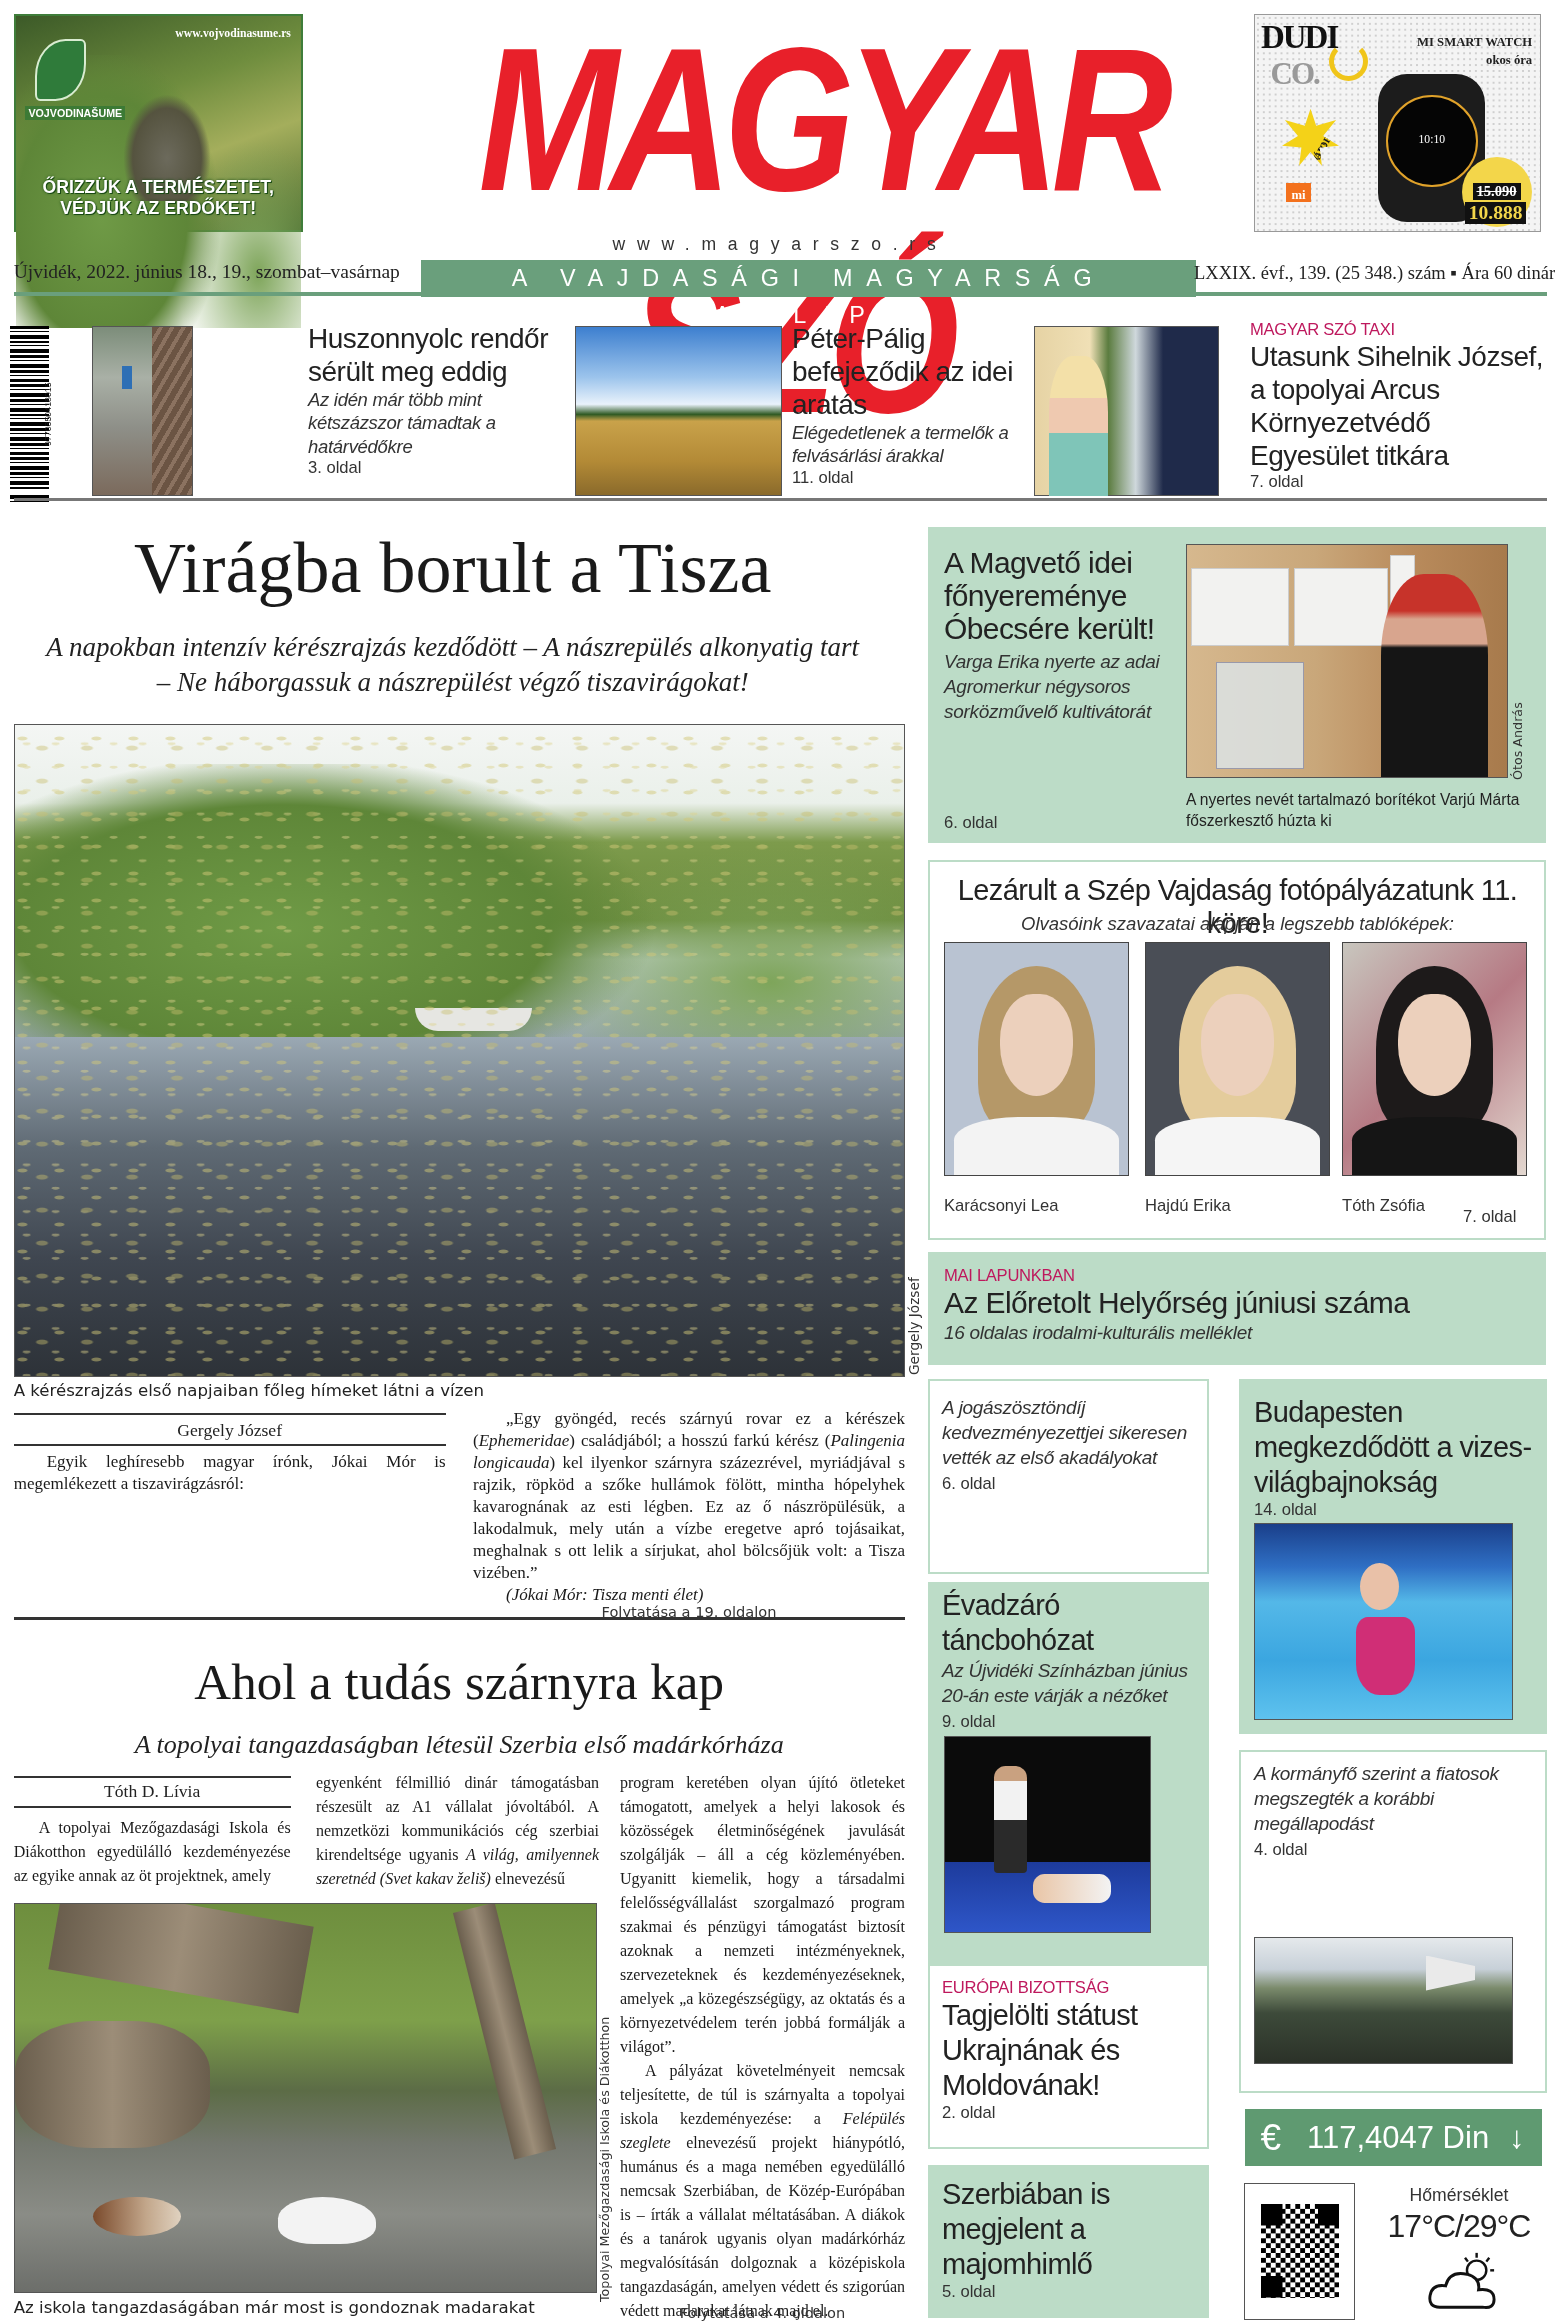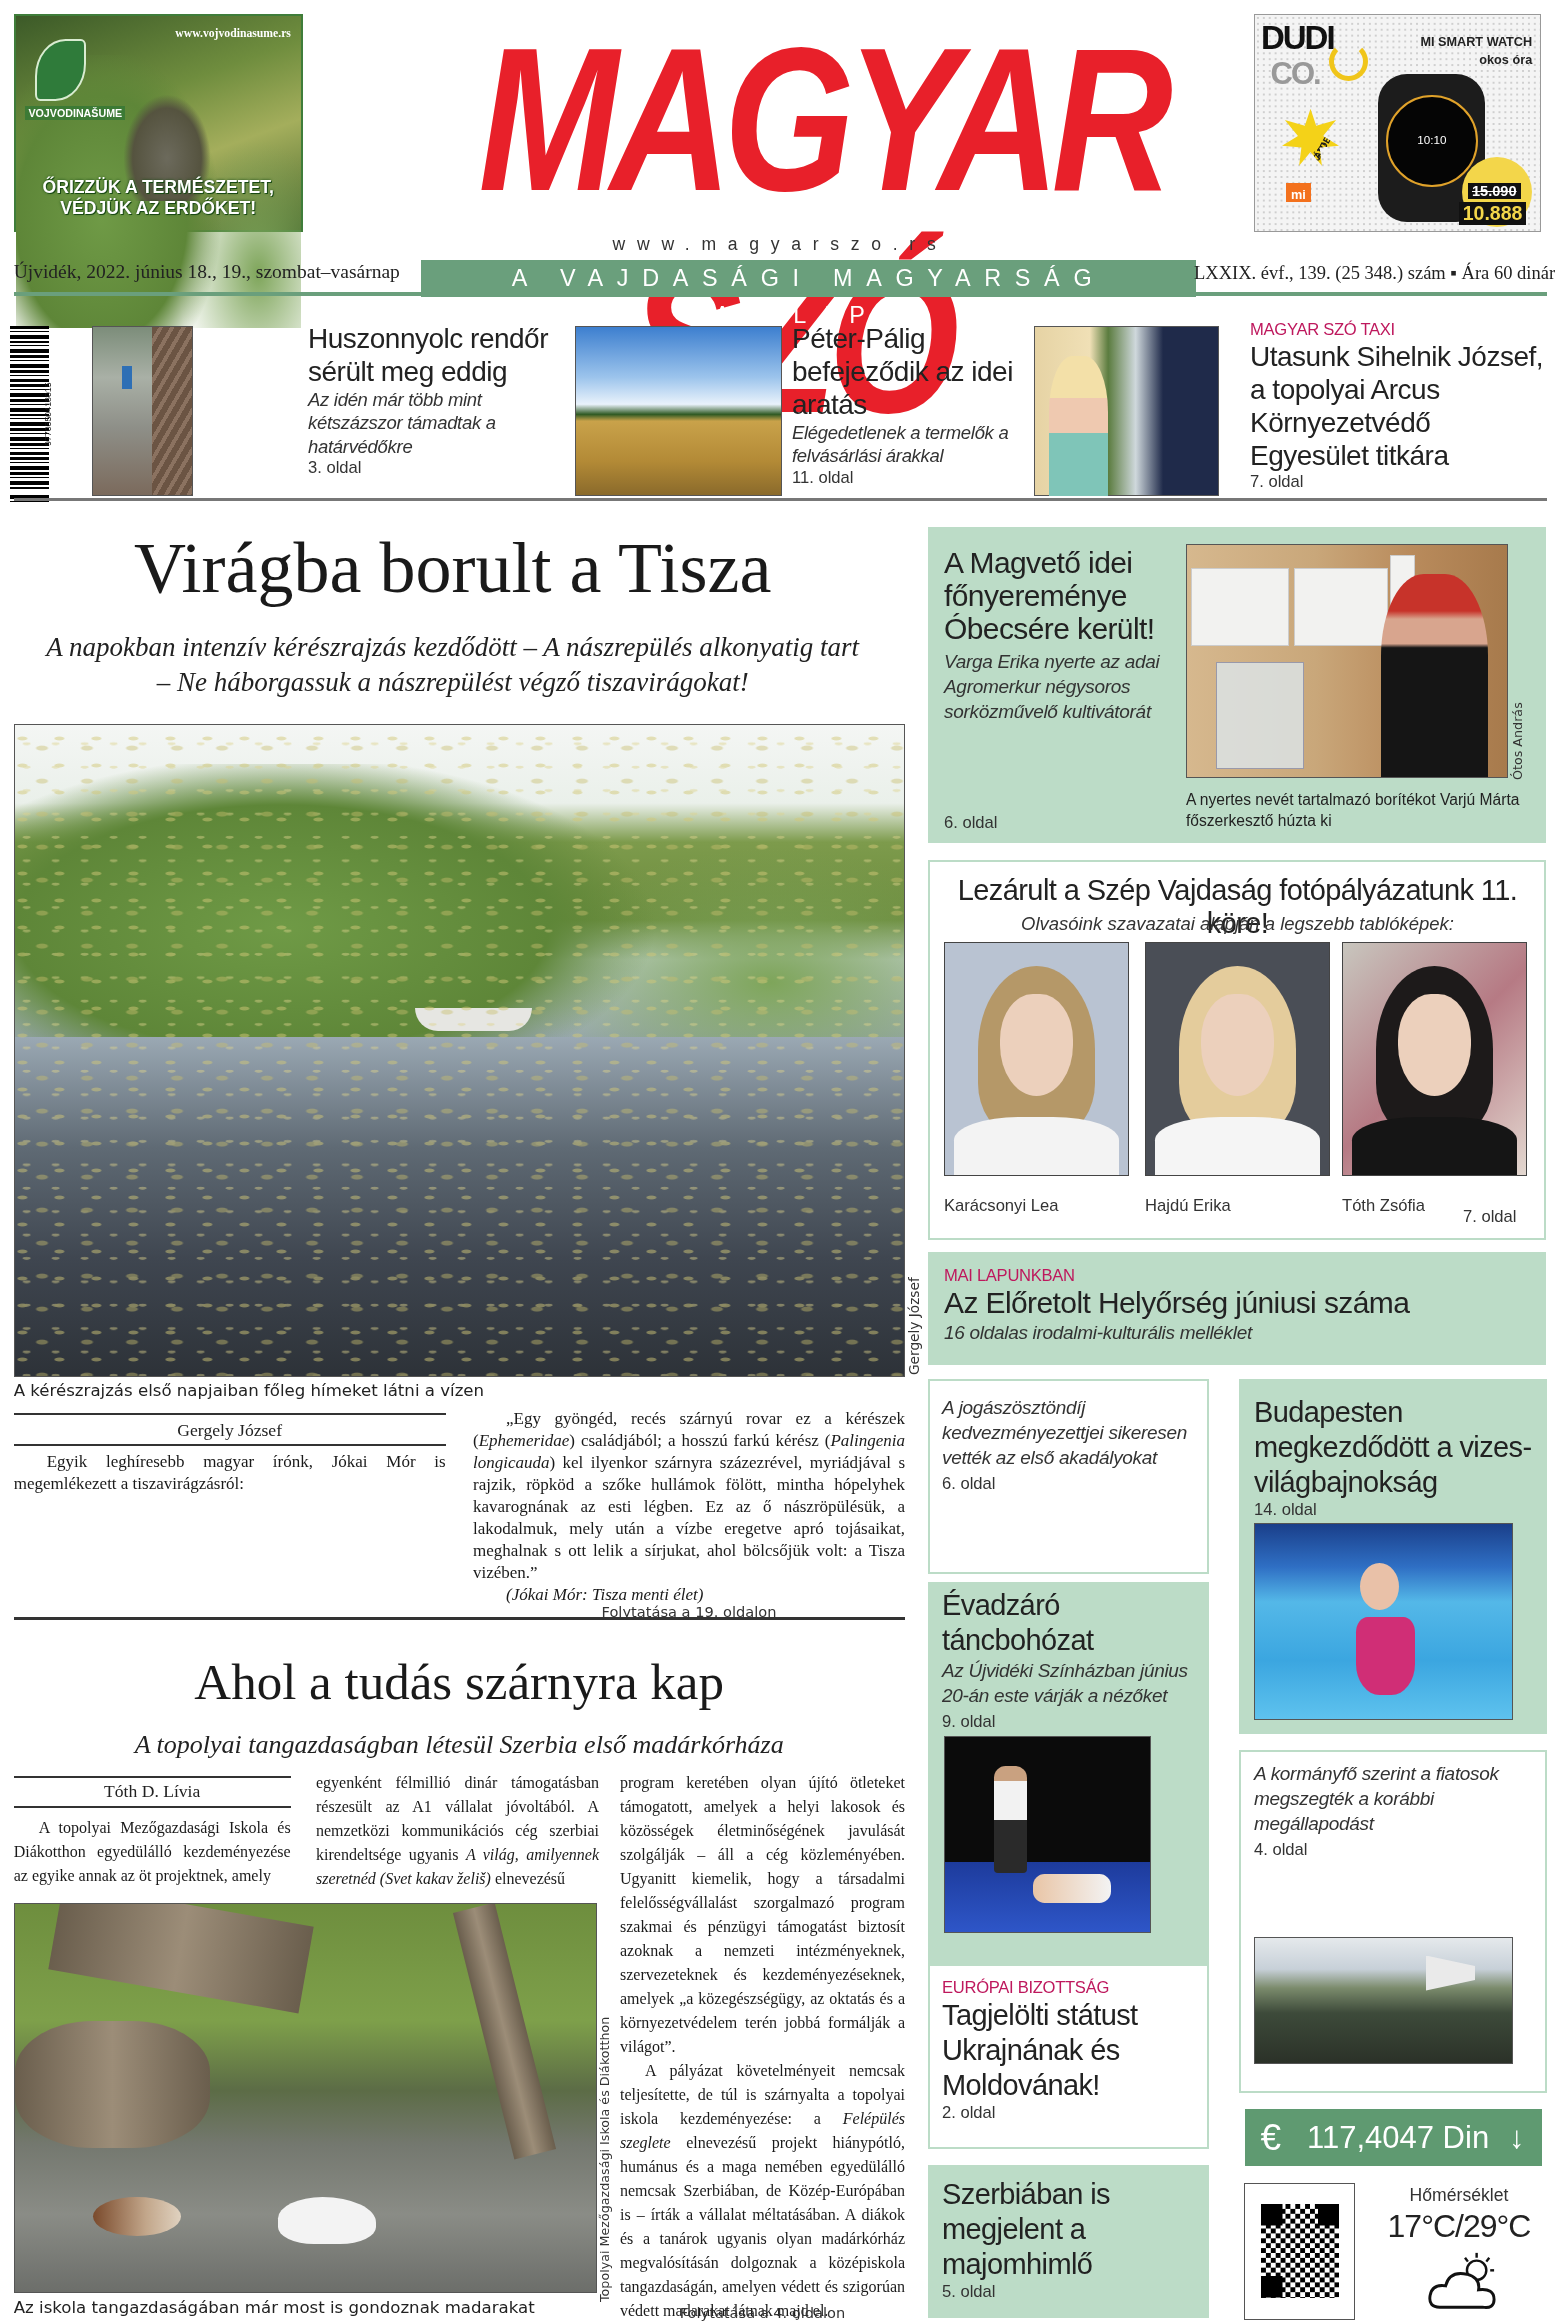--- a/index.html
+++ b/index.html
@@ -23,21 +23,21 @@
   .deer { position: absolute; left: 107px; top: 78px; width: 88px; height: 107px; background: radial-gradient(ellipse at 50% 60%, #6c6a5c 0%, #55533f 55%, transparent 70%); }
 
   .logo { left: 410px; top: 7.8px; width: 761px; height: 222px; color: #e8202a; font-family: "Liberation Sans", sans-serif; font-weight: bold; font-style: italic; font-size: 205px; line-height: 222px; letter-spacing: -9.8px; text-align: center; transform: scaleX(0.82); transform-origin: center; }
   .logo-url { left: 585px; top: 234px; width: 390px; text-align: center; font-size: 17.6px; letter-spacing: 11.7px; color: #333; }
   .tagline-bar { left: 421px; top: 260px; width: 775px; height: 37px; background: #6a9f7c; color: #fff; font-size: 23.4px; letter-spacing: 13.7px; text-align: center; line-height: 37px; }
   .date-line { left: 13.7px; top: 261px; font-size: 19.5px; color: #222; }
   .issue-line { left: 1194px; top: 263px; font-size: 18.5px; color: #222; }
   .rule-top { left: 13.7px; top: 292px; width: 1533px; height: 3.9px; background: #6a9f7c; }
 
   .ad-right { left: 1254px; top: 13.7px; width: 287px; height: 218px; border: 1px solid #999; background: #f4f4f4;
-     background-image: radial-gradient(#cfcfcf 1px, transparent 1px); background-size: 5.9px 5.9px; }
+     background-image: radial-gradient(#cfcfcf 1px, transparent 1px); background-size: 5.9px 5.9px; font-family: Liberation Serif, serif; }
   .dudi { position: absolute; left: 5.9px; top: 5.9px; font-size: 33px; font-weight: 900; color: #111; line-height: 33px; letter-spacing: -2px; }
   .dudi-co { position: absolute; left: 15.6px; top: 41px; font-size: 31px; font-weight: 900; color: #999; letter-spacing: -2px; }
   .dudi-ring { position: absolute; left: 74px; top: 27px; width: 39px; height: 39px; border: 5.9px solid #f0c51a; border-radius: 50%; border-top-color: transparent; }
   .watch-title { position: absolute; right: 7.8px; top: 19.5px; text-align: right; font-size: 12.7px; font-weight: bold; color: #222; line-height: 17.6px; }
   .watch { position: absolute; left: 123px; top: 59px; width: 107px; height: 148px; background: #1c1c1c; border-radius: 29px; }
   .watch-face { position: absolute; left: 7.8px; top: 21.5px; width: 92px; height: 92px; border-radius: 50%; background: #050505; border: 2.9px solid #e0a22a; color: #fff; font-size: 11.7px; text-align: center; line-height: 86px; }
   .starburst { position: absolute; left: 27px; top: 94px; width: 57px; height: 57px; background: #f4d218; clip-path: polygon(50% 0,60% 30%,95% 20%,72% 48%,100% 65%,66% 68%,70% 100%,50% 76%,30% 100%,34% 68%,0 65%,28% 48%,5% 20%,40% 30%); }
   .starburst span { position: absolute; left: 0; right: 0; top: 19.5px; text-align: center; font-size: 9.8px; font-weight: bold; transform: rotate(-30deg); }
   .mi-logo { position: absolute; left: 31px; top: 168px; width: 25px; height: 19px; background: #f3711d; color: #fff; font-weight: bold; font-size: 12.7px; text-align: center; line-height: 25px; }
   .price-blob { position: absolute; right: 7.8px; top: 142px; width: 70px; height: 70px; border-radius: 50%; background: #f3d64a; }

